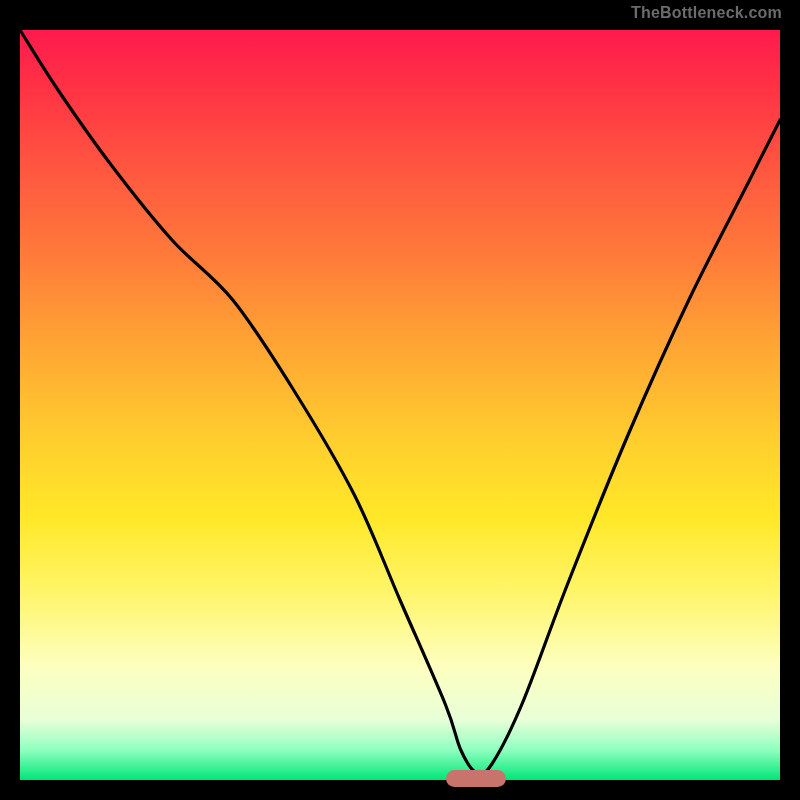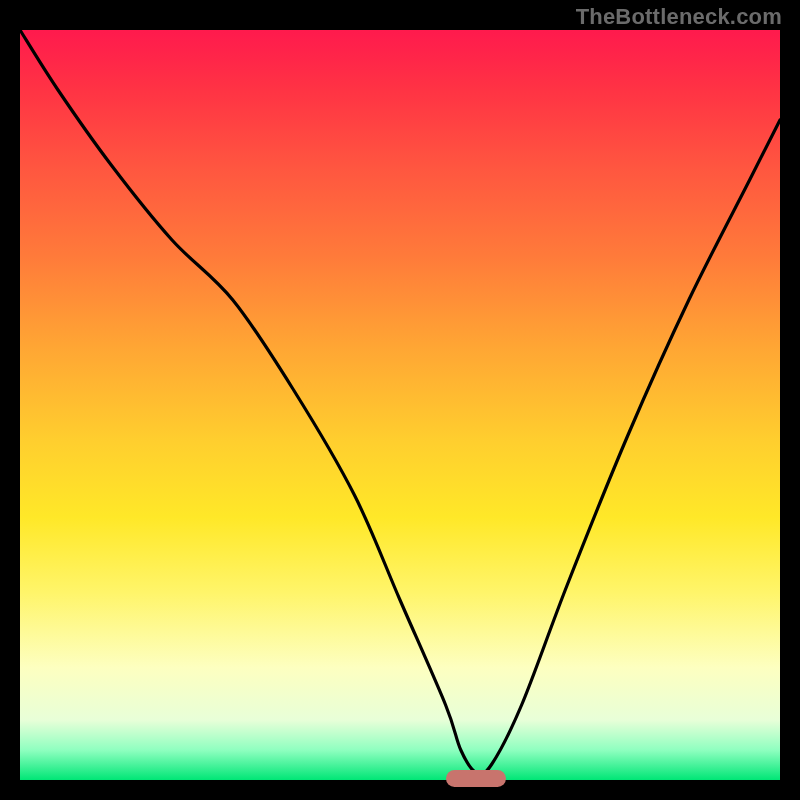--- a/index.html
+++ b/index.html
@@ -29,21 +29,21 @@
       #e8ffd8 92%,
       #8fffc0 96%,
       #00e676 100%
     );
   }
   .watermark {
     position: absolute;
     top: 4px;
     right: 18px;
     font-family: Arial, Helvetica, sans-serif;
-    font-size: 22px;
+    font-size: 16px;
     font-weight: 600;
     color: #6b6b6b;
     letter-spacing: 0.2px;
   }
   svg.curve {
     position: absolute;
     left: 0; top: 0;
     width: 100%;
     height: 100%;
     overflow: visible;

